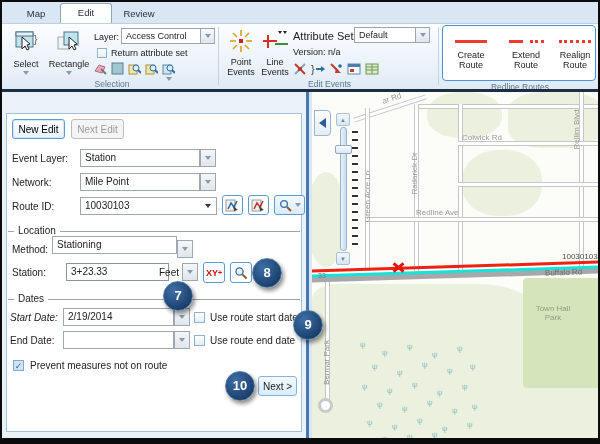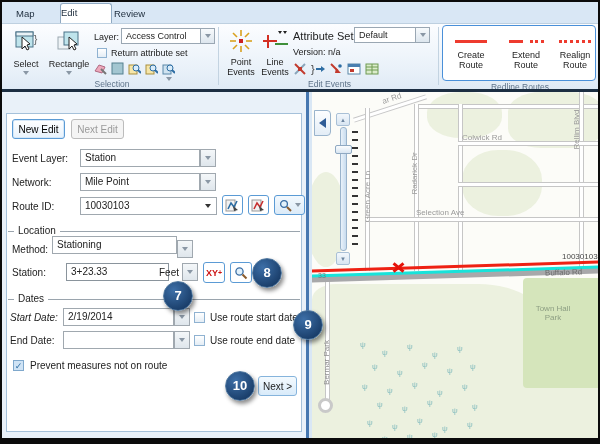--- a/index.html
+++ b/index.html
@@ -2,21 +2,21 @@
 <html><head>
 <meta charset="utf-8">
 <style>
   * { margin:0; padding:0; box-sizing:border-box; }
   body { font-family:"Liberation Sans", sans-serif; background:#555; }
   .screen { position:relative; width:600px; height:444px; background:#0b0b0b; overflow:hidden; }
   .window { position:absolute; left:2px; top:2px; width:596px; height:436px; background:#d9e7f5; overflow:hidden; }
 
   
   .tabbar { position:absolute; left:0; top:0; width:596px; height:22px; background:#d9e7f5; }
-  .tab { position:absolute; top:3px; height:18px; font-size:9.5px; color:#1d2c3c; line-height:17px; cursor:default; }
+  .tab { position:absolute; top:3px; height:18px; font-size:9.5px; color:#1d2c3c; text-align:center; line-height:17px; cursor:default; }
   .tab.active { background:#fff; border:1px solid #8fa9c2; border-bottom:none; border-radius:3px 3px 0 0; top:1px; height:21px; }
 
   
   .ribbon { position:absolute; left:0; top:21px; width:596px; height:66px; background:linear-gradient(#fcfdff,#e9f1f9 70%,#dfeaf5); border-top:1px solid #bed0e0; }
   .rlabel { position:absolute; font-size:8.5px; color:#5d7288; text-align:center; }
   .vsep { position:absolute; top:3px; height:58px; width:1px; background:#c3d3e1; }
   .btnlabel { font-size:9px; color:#1d1d1d; text-align:center; line-height:1.15; }
   .caret { width:0; height:0; border-left:3px solid transparent; border-right:3px solid transparent; border-top:4px solid #8a97a5; }
   .dd { position:absolute; background:#fff; border:1px solid #9aa7b3; font-size:9px; color:#1d1d1d; line-height:14px; padding-left:4px; overflow:hidden; white-space:nowrap; }
   .ddarrow { position:absolute; background:linear-gradient(#f7fafc,#dde6ee); border:1px solid #9aa7b3; border-left:none; display:flex; align-items:center; justify-content:center; }
@@ -329,21 +329,21 @@
     <div class="road-v" style="left:267px;top:0;height:179px;"></div>
     <div class="road-h" style="left:146px;top:49px;width:140px;"></div>
     <div class="road-h" style="left:146px;top:90px;width:140px;"></div>
     <div class="road-h" style="left:53px;top:125px;width:233px;"></div>
 
     <div class="road-v" style="left:13px;top:189px;height:120px;"></div>
     <div style="position:absolute;left:6px;top:306px;width:15px;height:15px;border-radius:50%;border:3px solid #c9c9c9;background:#fff;z-index:2;"></div>
 
     <div class="mlabel" style="left:70px;top:2px;transform:rotate(-19deg);">ar Rd</div>
     <div class="mlabel" style="left:150px;top:41px;">Colwick Rd</div>
-    <div class="mlabel" style="left:104px;top:116px;">Selection Ave</div>
+    <div class="mlabel" style="left:104px;top:116px;">Redline Ave</div>
     <div class="vlabel" style="left:30px;top:100px;">Green Acre Ln</div>
     <div class="vlabel" style="left:81px;top:77px;">Radarick Dr</div>
     <div class="vlabel" style="left:244px;top:33px;">Rellim Blvd</div>
     <div class="vlabel" style="left:-8px;top:266px;color:#8f8f8f;">Bermar Park</div>
 
     <div style="position:absolute;left:-4px;top:179px;width:300px;height:7px;background:#a8a8aa;transform:rotate(-1.8deg);z-index:3;"></div>
     <div style="position:absolute;left:-4px;top:178px;width:300px;height:3px;background:#17e3da;transform:rotate(-1.8deg);z-index:4;"></div>
     <div style="position:absolute;left:-4px;top:173px;width:300px;height:3px;background:#ee2113;transform:rotate(-1.8deg);z-index:5;"></div>
     <div class="mlabel" style="left:250px;top:160px;color:#4a4a4a;z-index:6;">10030103</div>
     <div class="mlabel" style="left:233px;top:176px;color:#6e6e6e;z-index:6;transform:rotate(-1.8deg);">Buffalo Rd</div>

